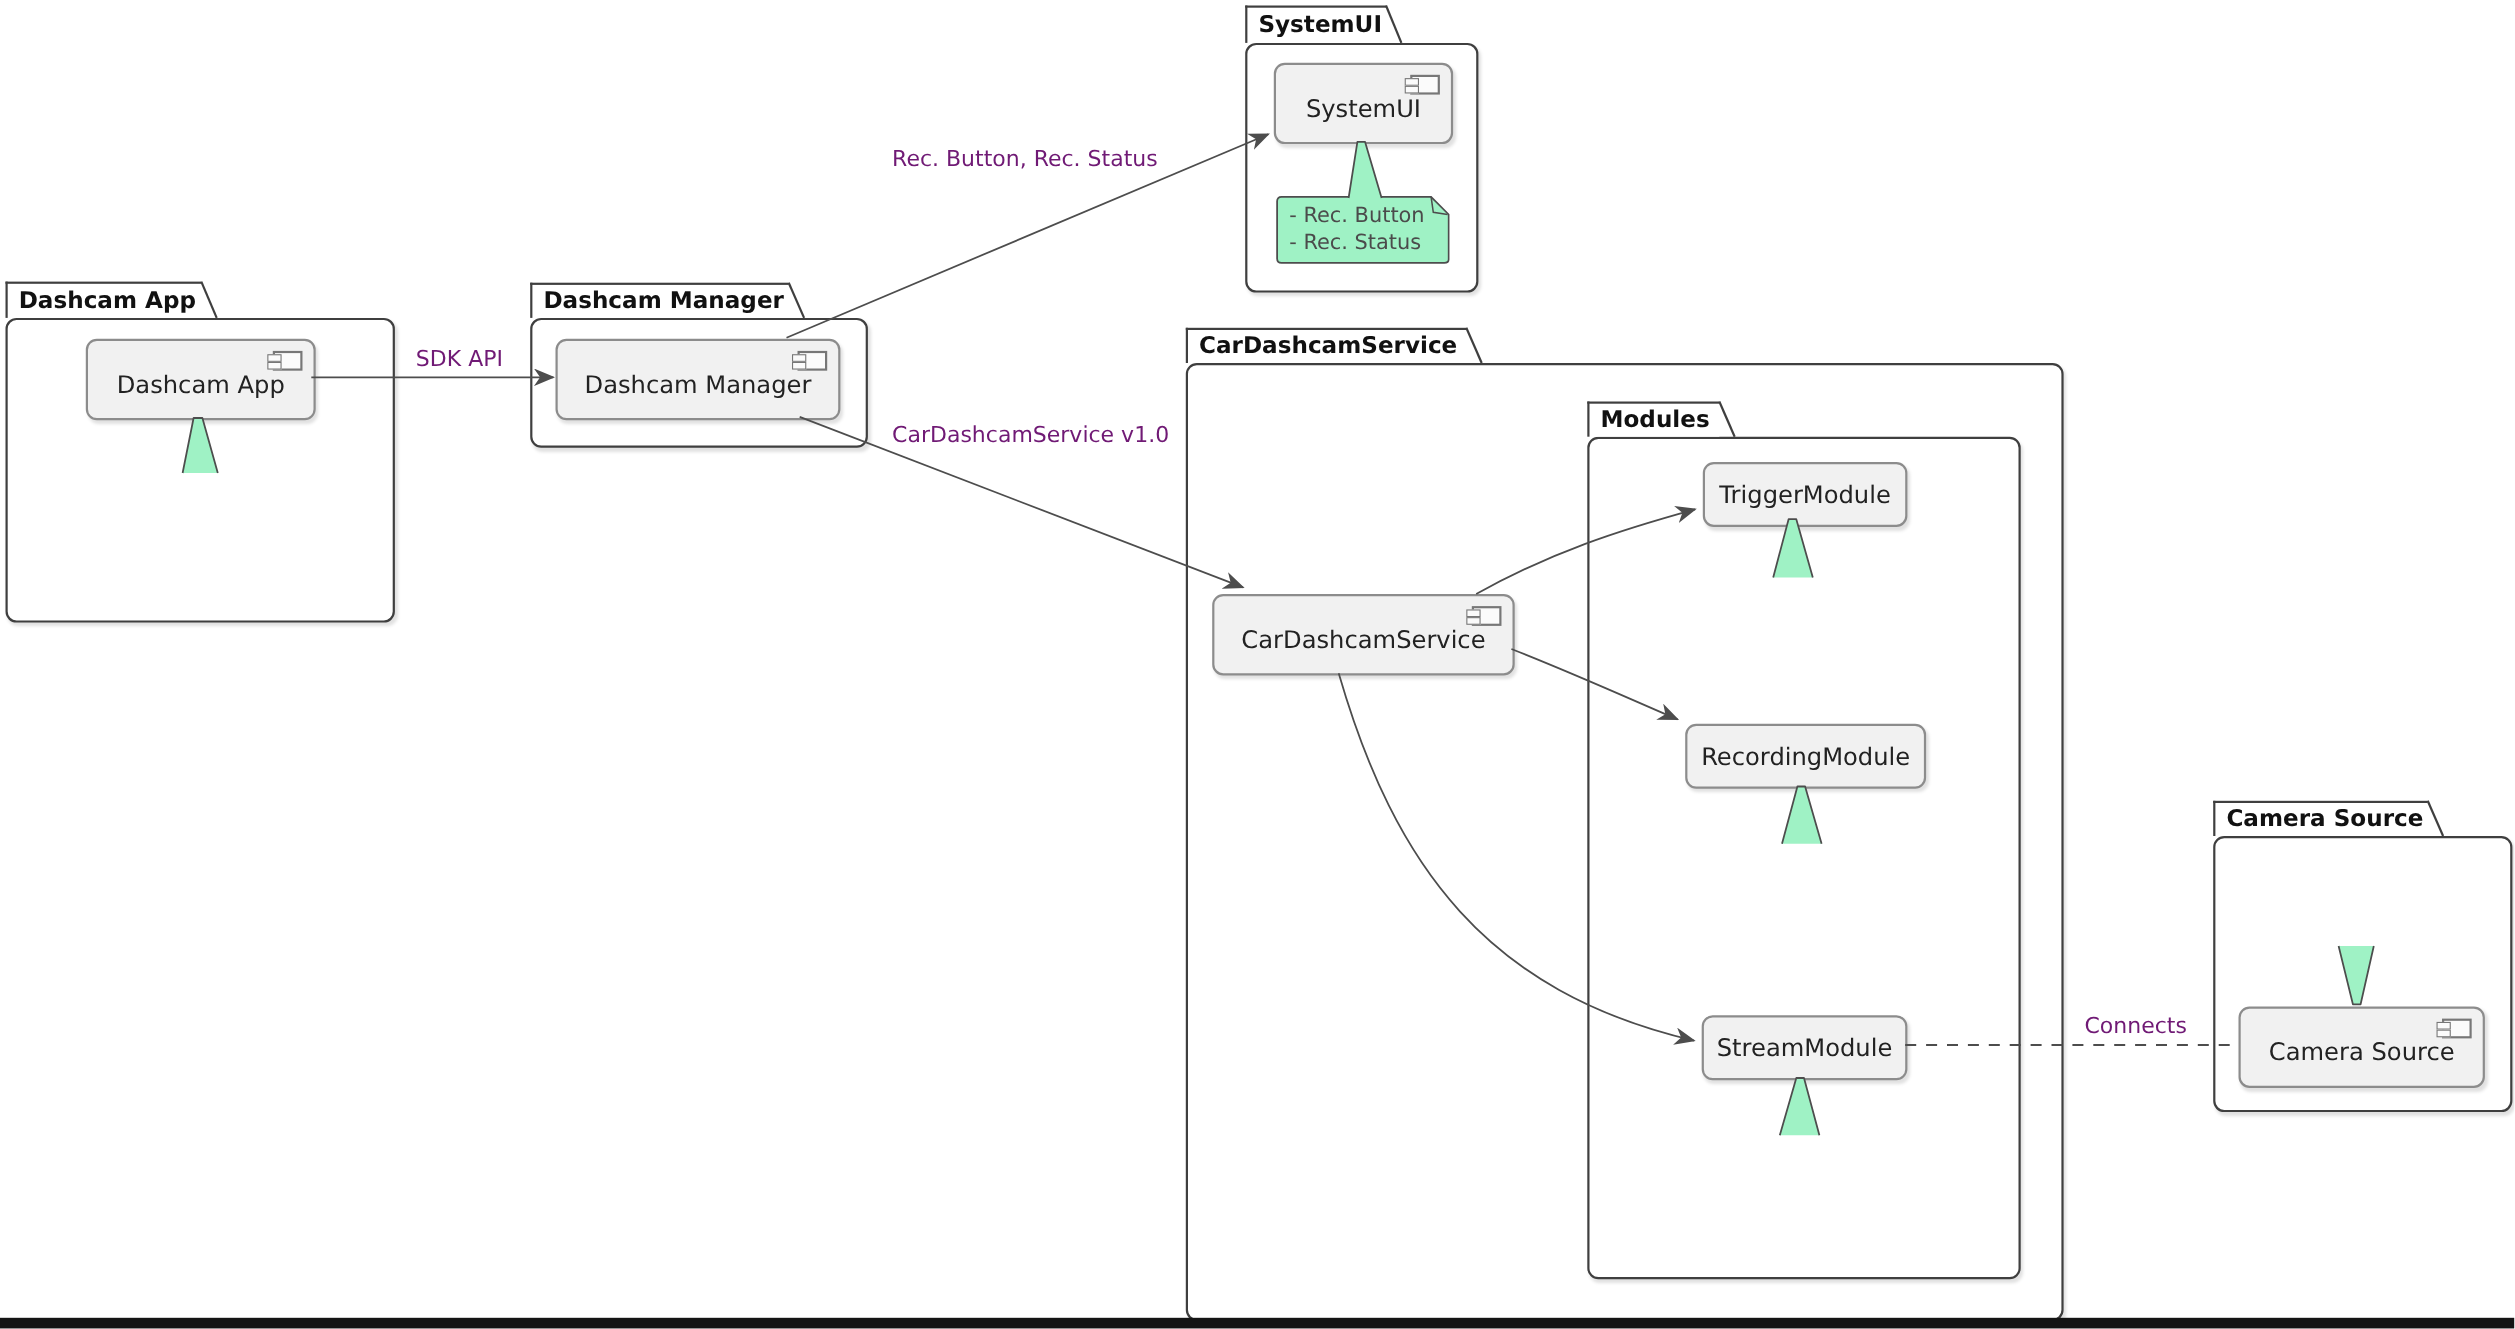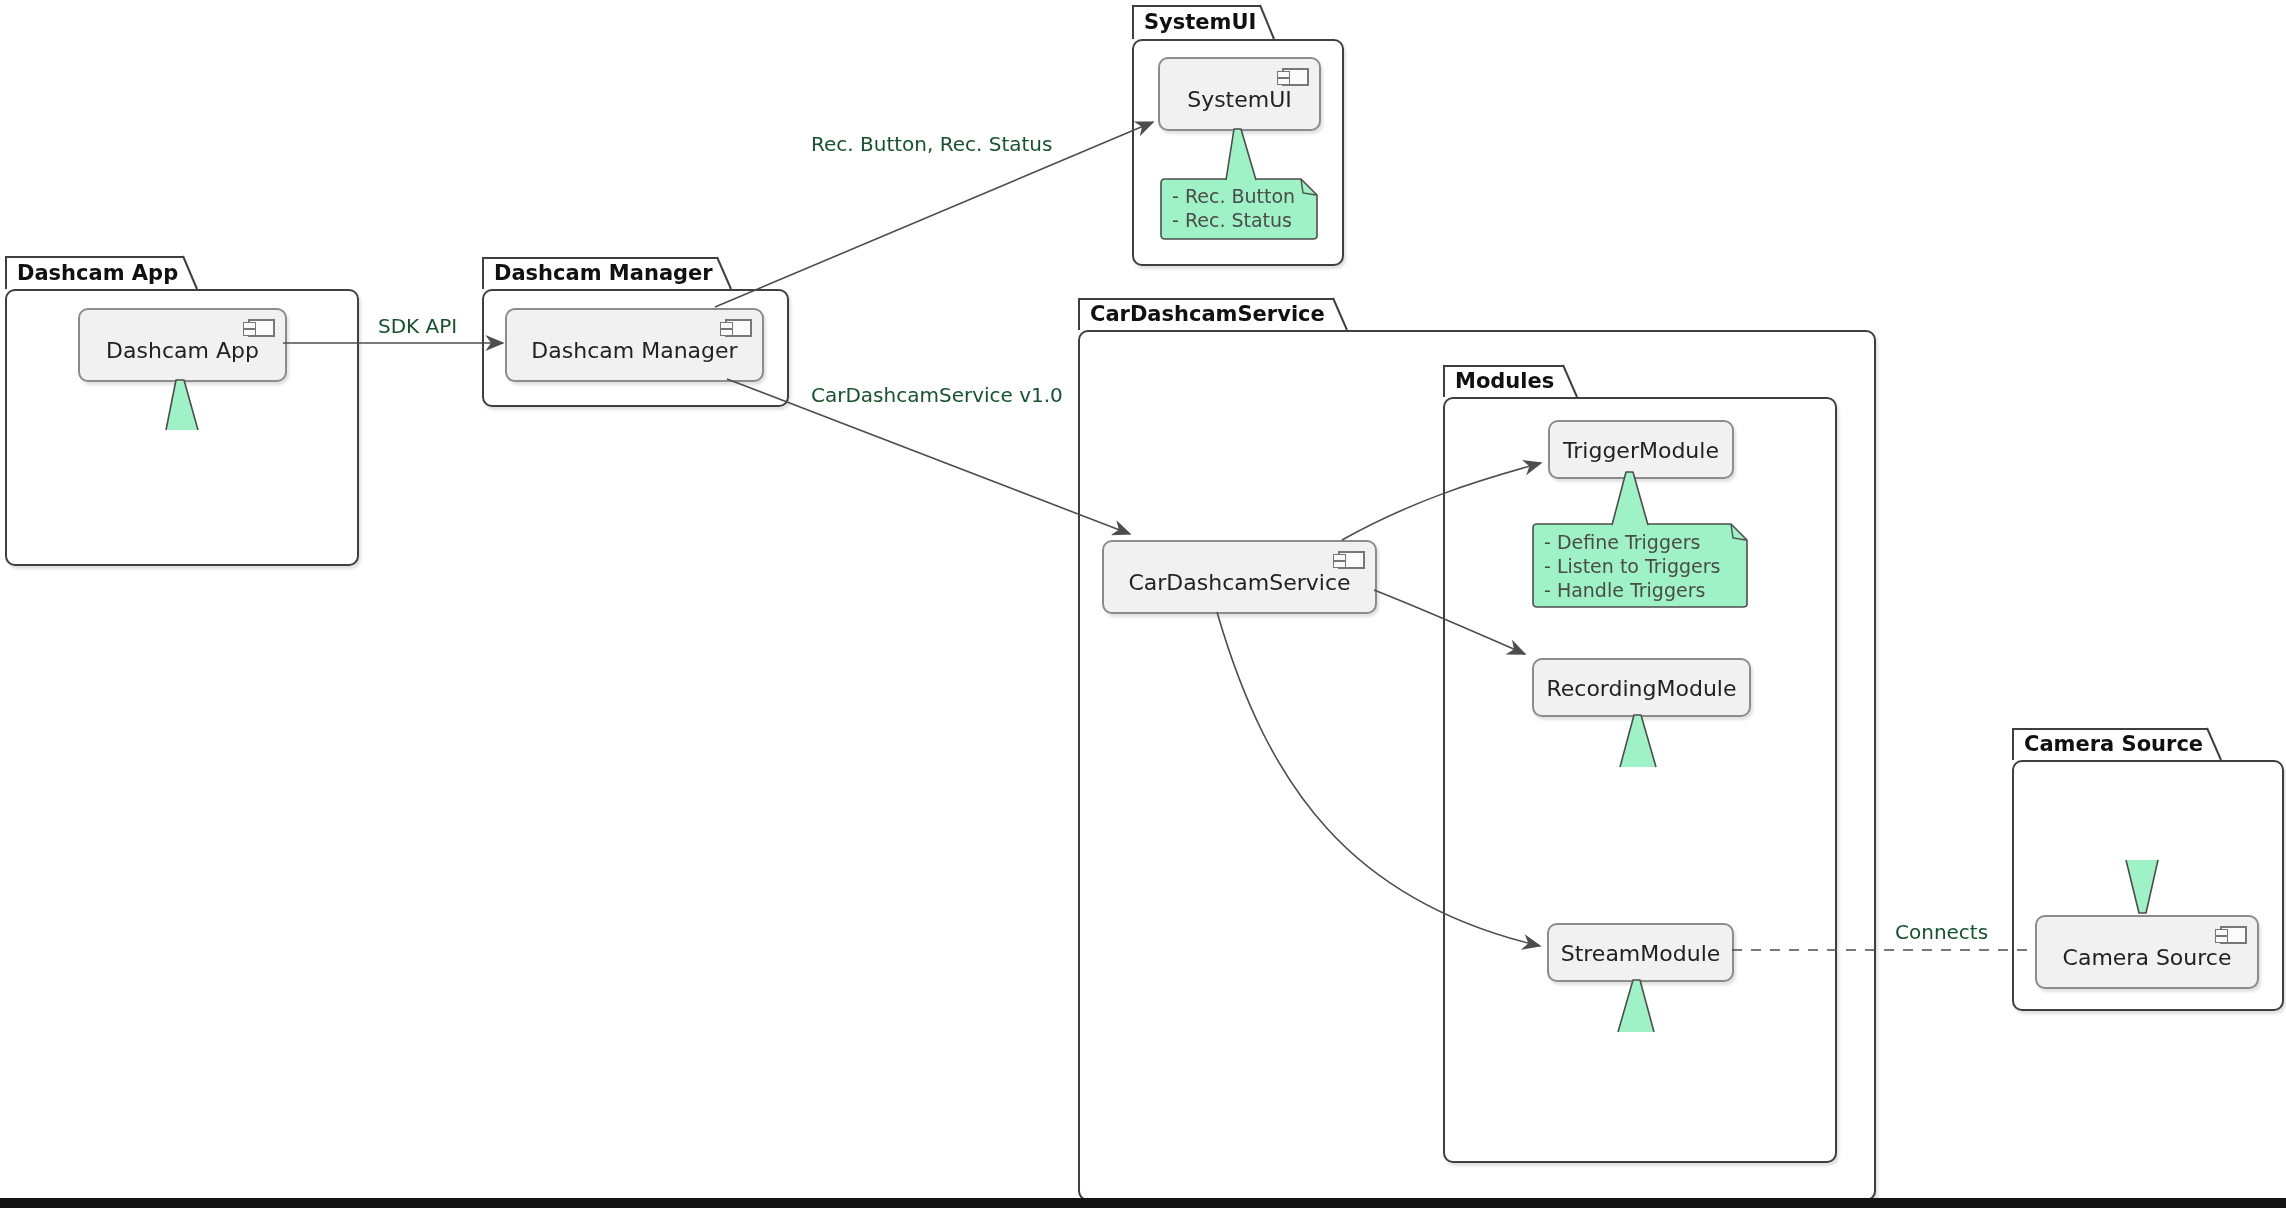--- a/index.html
+++ b/index.html
@@ -27,21 +27,21 @@
   
   .note{position:absolute;z-index:5;}
   .note svg{position:absolute;left:0;top:0;}
   .note-bg{fill:#9ff2c5;stroke:#4d4d4d;stroke-width:1.6;}
   .note-fold{fill:none;stroke:#4d4d4d;stroke-width:1.4;}
   .note-text{position:absolute;left:0;top:0;right:0;bottom:0;padding:7px 12px;}
   .note-line{font-size:19px;line-height:24px;color:#4b4b4b;white-space:pre;}
   .note-line.bold{font-weight:bold;color:#3d3d3d;}
 
   
-  .edge-label{position:absolute;font-size:20px;color:#14532d;white-space:nowrap;z-index:6;}
+  .edge-label{position:absolute;font-size:20px;color:#701a75;white-space:nowrap;z-index:6;}
 
   
   .overlay{position:absolute;left:0;top:0;z-index:6;pointer-events:none;}
   .edge{fill:none;stroke:#4d4d4d;stroke-width:1.6;}
   .edge.dashed{stroke-dasharray:10 9;}
   .tab-diag{stroke:#3f3f3f;stroke-width:2;}
   .tail{fill:#9ff2c5;stroke:#4d4d4d;stroke-width:1.6;stroke-linejoin:round;}
 
   .bottom-bar{position:absolute;left:0;top:1198px;width:2286px;height:10px;background:#141414;}
 </style>
@@ -122,31 +122,20 @@
     <svg width="158" height="62">
       <path class="note-bg" d="M5 1 H141 L157 17 V58 Q157 61 153 61 H5 Q1 61 1 57 V5 Q1 1 5 1 Z"></path>
       <path class="note-fold" d="M141 1 L143 15 L156 17"></path>
     </svg>
     <div class="note-text" style="padding-top:6px">
       <div class="note-line">- Rec. Button</div>
       <div class="note-line">- Rec. Status</div>
     </div>
   </div>
 
-  <div class="note" style="left:1532px;top:523px;width:216px;height:85px">
-    <svg width="216" height="85">
-      <path class="note-bg" d="M5 1 H199 L215 17 V81 Q215 84 211 84 H5 Q1 84 1 80 V5 Q1 1 5 1 Z"></path>
-      <path class="note-fold" d="M199 1 L201 15 L214 17"></path>
-    </svg>
-    <div class="note-text">
-      <div class="note-line">- Define Triggers</div>
-      <div class="note-line">- Listen to Triggers</div>
-      <div class="note-line">- Handle Triggers</div>
-    </div>
-  </div>
 
 
 
 
   <div class="edge-label" style="left:378px;top:314px">SDK API</div>
   <div class="edge-label" style="left:811px;top:132px">Rec. Button, Rec. Status</div>
   <div class="edge-label" style="left:811px;top:383px">CarDashcamService v1.0</div>
   <div class="edge-label" style="left:1895px;top:920px">Connects</div>
 
   <svg class="overlay" width="2286" height="1208" viewBox="0 0 2286 1208">

